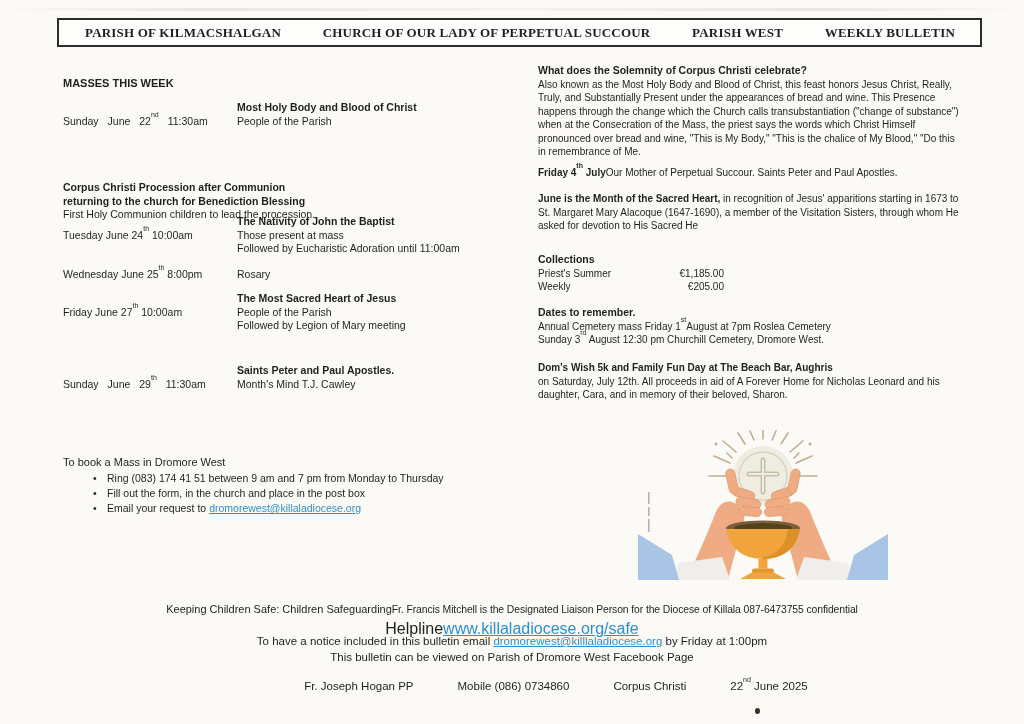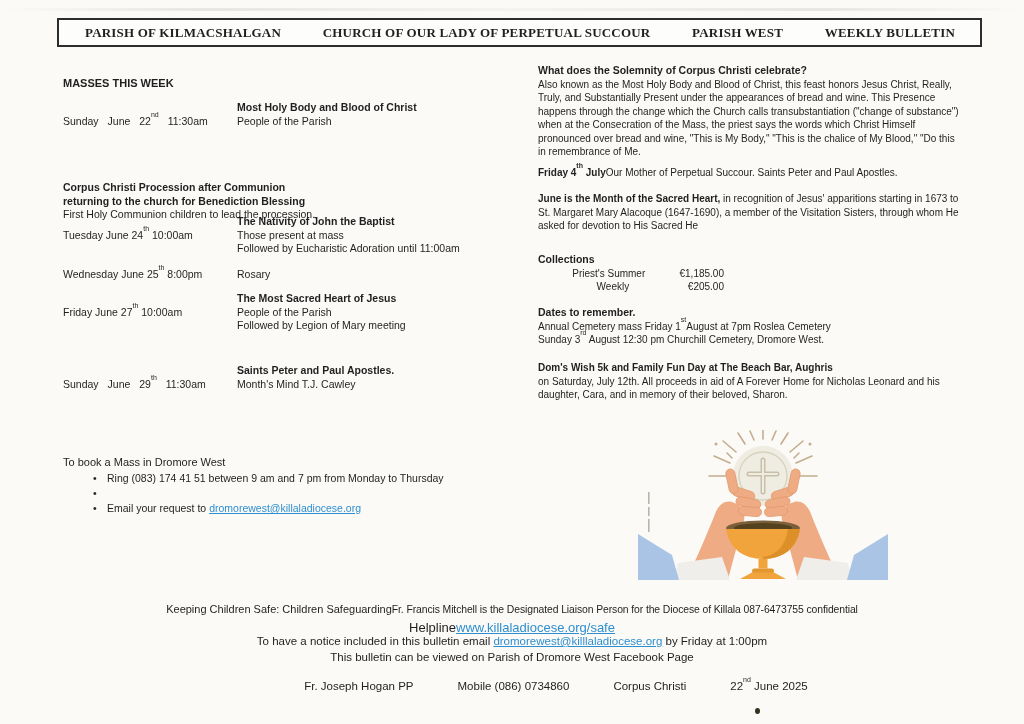--- a/index.html
+++ b/index.html
@@ -26,27 +26,27 @@
   .booking{position:absolute;left:63px;top:455px;font-size:10.5px;line-height:15px;width:430px;}
   .booking .btitle{font-weight:normal;font-size:11px;margin-bottom:1px;}
   .bullet{display:flex;}
   .bullet .dot{width:14px;margin-left:30px;text-align:left;}
   a.lnk{color:#2e8fd0;}
   
   .rsec{position:absolute;left:538px;width:424px;font-size:10px;line-height:13.5px;}
   .rsec .b{font-weight:bold;}
   .rtitle{font-weight:bold;font-size:10.5px;}
   .c-row{display:flex;width:186px;}
-  .c-label{flex:1;text-align:center;}
+  .c-label{flex:1;}
   .c-amt{text-align:center;}
   
   .fline{position:absolute;left:0;width:1024px;text-align:center;}
   .f1{top:603px;font-size:11px;}
   .f1 .p2{font-size:10.4px;letter-spacing:-0.1px;}
-  .f2{top:620px;font-size:13px;}
+  .f2{top:620px;font-size:16px;}
   .f3{top:635px;font-size:11.5px;}
   .f4{top:651px;font-size:11.5px;}
   .f5{top:680px;font-size:11.5px;display:flex;justify-content:center;gap:44px;padding-left:44px;}
   .stray-dot{position:absolute;left:755px;top:708px;width:5px;height:6px;border-radius:50%;background:#32321f;}
   .illus{position:absolute;left:638px;top:430px;}
 </style>
 </head>
 <body>
 
 <div class="page">
@@ -134,20 +134,21 @@
   </div>
 
   <div class="booking">
     <div class="btitle">To book a Mass in Dromore West</div>
     <div class="bullet">
       <span class="dot">•</span>
       <span>Ring (083) 174 41 51 between 9 am and 7 pm from Monday to Thursday</span>
     </div>
     <div class="bullet">
       <span class="dot">•</span>
+      <span>Fill out the form, in the church and place in the post box</span>
     </div>
     <div class="bullet">
       <span class="dot">•</span>
       <span><span>Email your request to </span><a class="lnk" href="#">dromorewest@killaladiocese.org</a></span>
     </div>
   </div>
 
   <div class="rsec" style="top:64px">
     <div class="rtitle">What does the Solemnity of Corpus Christi celebrate?</div>
     <div>Also known as the Most Holy Body and Blood of Christ, this feast honors Jesus Christ, Really, Truly, and Substantially Present under the appearances of bread and wine. This Presence happens through the change which the Church calls transubstantiation ("change of substance") when at the Consecration of the Mass, the priest says the words which Christ Himself pronounced over bread and wine, "This is My Body," "This is the chalice of My Blood," "Do this in remembrance of Me.</div>

